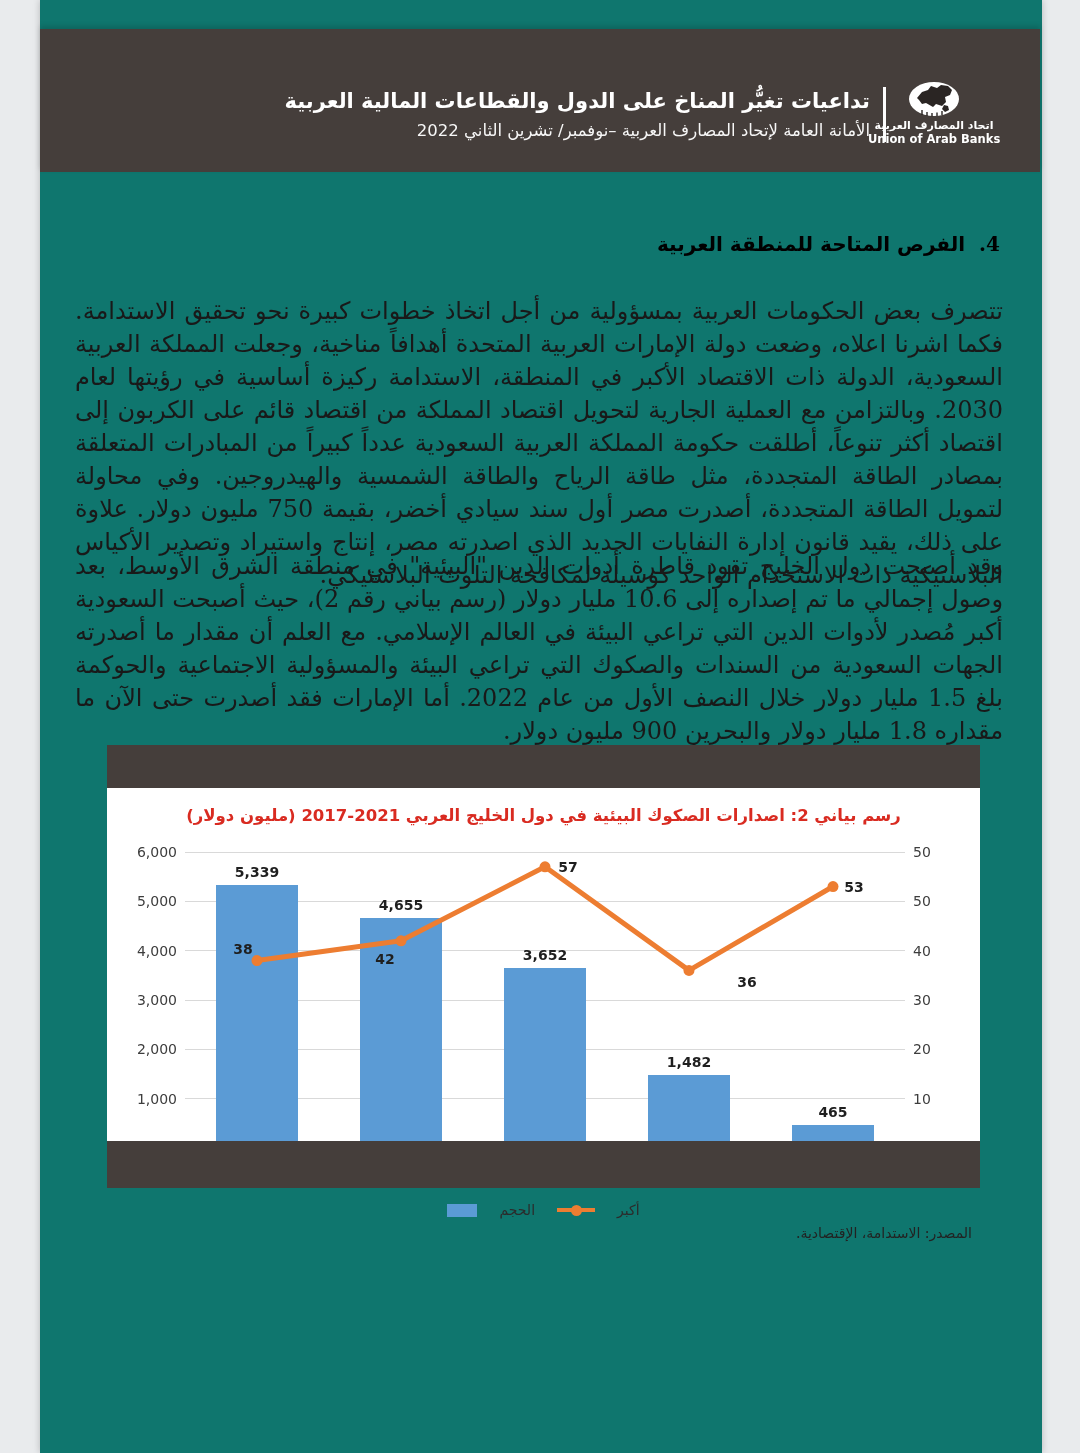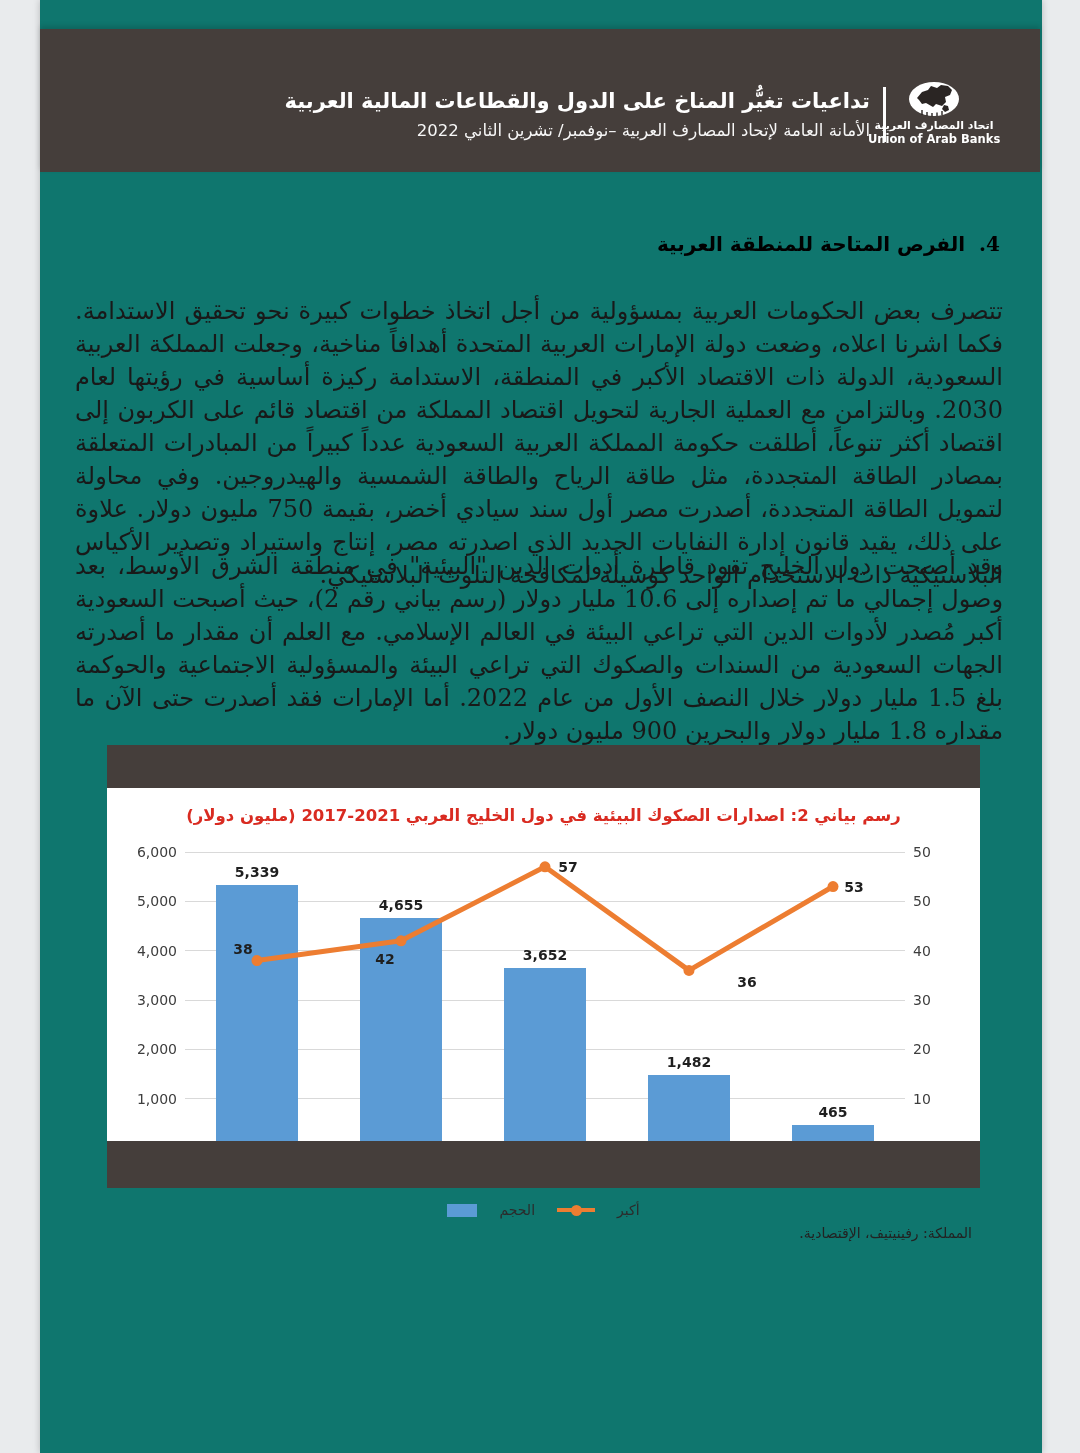--- a/index.html
+++ b/index.html
@@ -165,19 +165,19 @@
             <div class="x-label" style="left: 686px; top: 380px; width: 80px;">2017</div>
           </div>
         <div class="legend">
           <span class="swatch-bar" style="background: rgb(91, 155, 213);"></span>
           <span class="legend-label">الحجم</span>
           <span class="swatch-line" style="background: rgb(237, 125, 49);">
               <i class="dot" style="background: rgb(237, 125, 49);"></i>
             </span>
           <span class="legend-label">أكبر</span>
         </div>
-        <div class="chart-source">المملكة: رفينيتيف، الإقتصادية.</div>
+        <div class="chart-source">المصدر: الاستدامة، الإقتصادية.</div>
       </div>
       <div class="band bottom" style="background: rgb(69, 62, 59);"></div>
     </div>
 
   </div>
 </div>
 
 </body></html>

